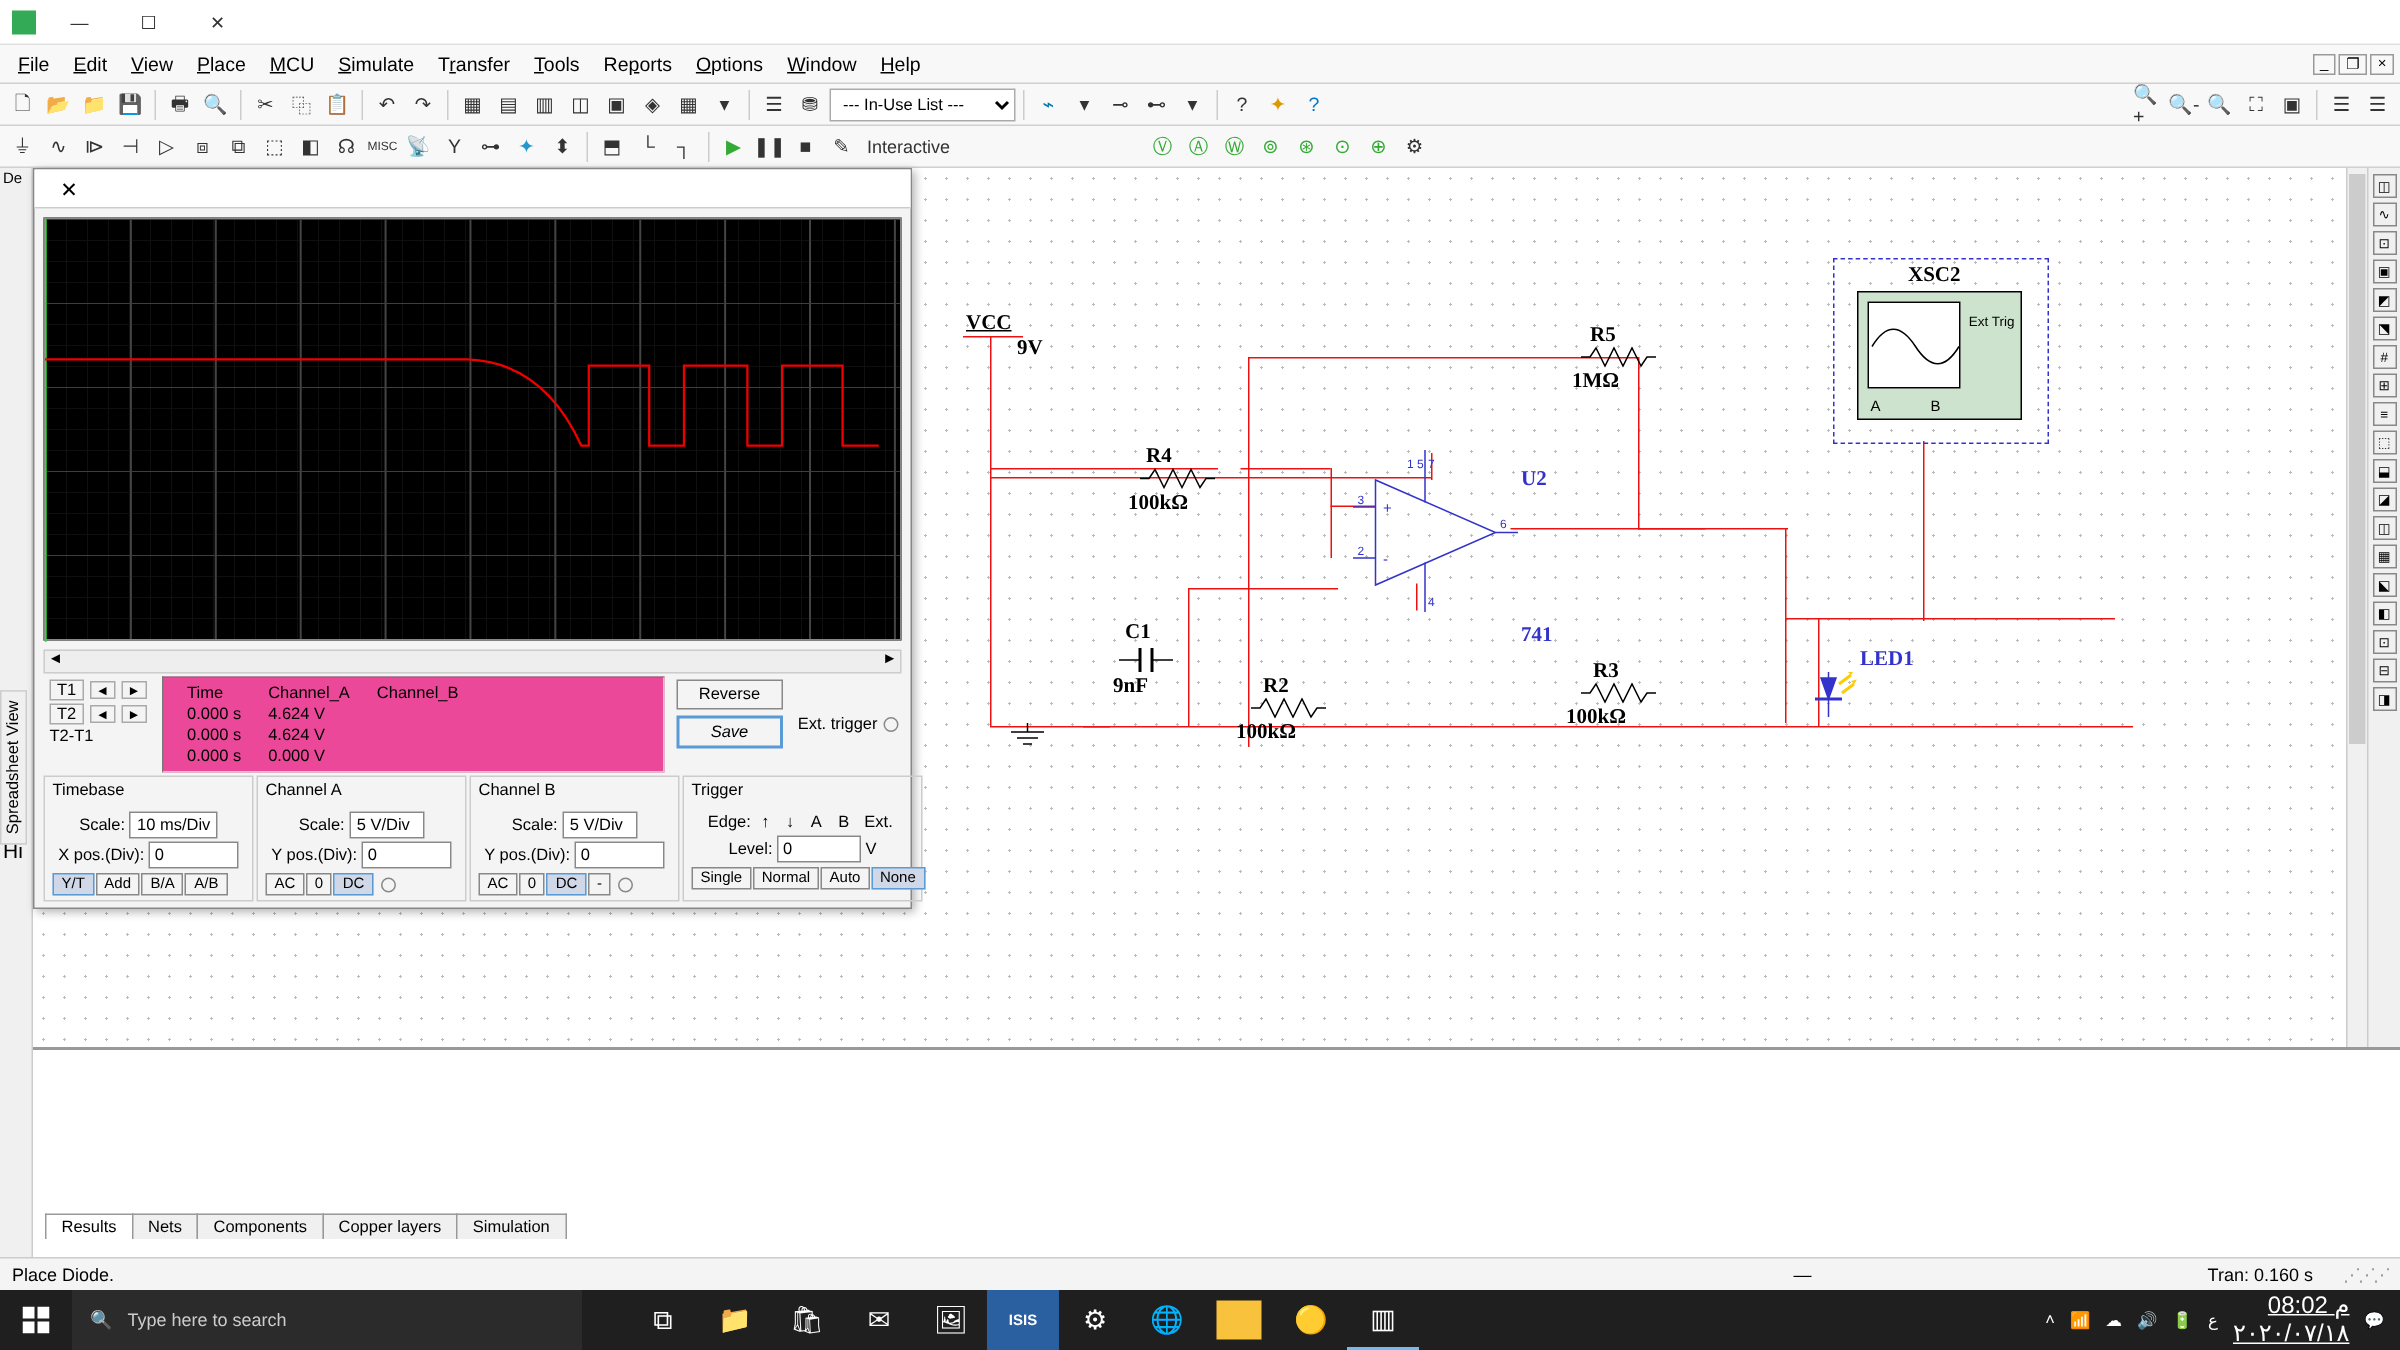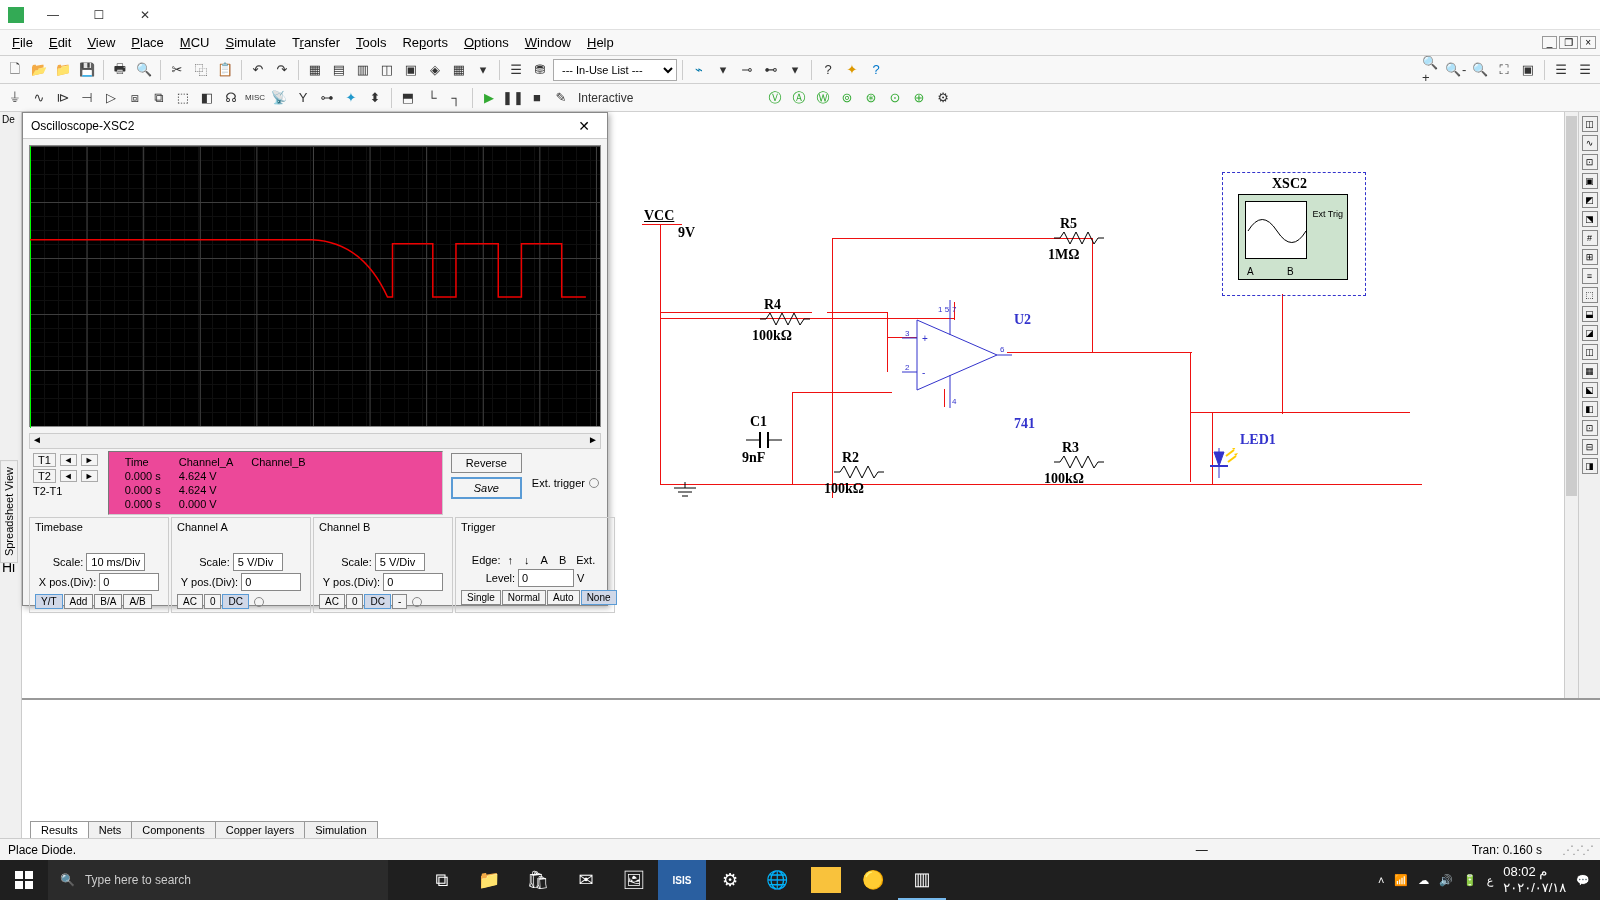--- a/index.html
+++ b/index.html
@@ -81,58 +81,58 @@
 .sd-cursors .lbl{border:1px solid #aaa; padding:0 4px;}
 .sd-cursors .ar{border:1px solid #aaa; padding:0 3px; font-size:9px;}
 .sd-btns { display: flex; flex-direction: column; gap: 4px; padding: 2px; }
 .sd-btns button { padding: 3px 14px; font-size: 11px; border:1px solid #888; background:#f4f4f4;}
 .sd-btns .save { border:2px solid #5a9bd5;font-style:italic;}
 .sd-ext { font-size:11px; padding:4px 2px; display:flex; align-items:center; gap:4px;}
 .sd-ext .radio{width:10px;height:10px;border:1px solid #888;border-radius:50%;}
 
 .scope-ctrls { display: grid; grid-template-columns: 140px 140px 140px 160px; gap: 2px; margin: 2px 6px; }
 .ctrl-box { border: 1px solid #ccc; padding: 3px 5px; font-size: 11px; }
-.ctrl-box .hdr { font-size: 11px; margin-bottom: 20px; }
+.ctrl-box .hdr { font-size: 11px; margin-bottom: 8px; }
 .ctrl-row { display: flex; align-items: center; gap: 3px; margin: 2px 0; justify-content: center; }
 .ctrl-row input { width: 60px; height: 18px; font-size: 11px; border:1px solid #888; padding:0 3px;}
 .ctrl-row .val { border:1px solid #888; padding:0 4px; background:#fff; height:18px; display:inline-flex; align-items:center; min-width:50px;}
 .btnrow { display: flex; gap: 1px; margin-top: 3px; }
 .btnrow .b { border: 1px solid #888; padding: 1px 5px; font-size: 10px; background:#f4f4f4;}
 .btnrow .b.active { background: #d0d8e8; border-color:#5a9bd5;}
 .btnrow .radio{width:10px;height:10px;border:1px solid #888;border-radius:50%; align-self:center; margin-left:4px;}
 
 
 .inst { position:absolute; }
 .inst-box { width:110px; height:86px; background:#cde3ce; border:1px solid #000; position:relative;}
 .inst-dash { position:absolute; border:1px dashed #33c; }
 .inst-screen { position:absolute; left:6px; top:6px; width:62px; height:58px; background:#fff; border:1px solid #000;}
 
 
 .bottompanel { position:absolute; left:22px; right:0; height:140px; bottom:62px; background:#fff; border-top:2px solid #999; z-index:10;}
 .bottompanel .textrow { padding:4px 10px; font-size:12px; direction:rtl; text-align:left;}
-.bottompanel .tabs { position:absolute; bottom:0; left:8px; display:flex;}
+.bottompanel .tabs { position:absolute; bottom:12px; left:8px; display:flex;}
 .bottompanel .tabs .t { border:1px solid #999; border-bottom:none; padding:2px 10px; font-size:11px; background:#f0f0f0; margin-right:-1px;}
 .bottompanel .tabs .t.active { background:#fff; }
 .spreadsheet-tab { position:absolute; left:0; top:460px; writing-mode:vertical-rl; transform:rotate(180deg); font-size:11px; background:#f0f0f0; border:1px solid #ccc; padding:6px 2px; z-index:60;}
 
 
 .statusbar { position: absolute; bottom: 40px; left: 0; right: 0; height: 22px; background: #f4f4f4; border-top: 1px solid #ccc; display: flex; align-items: center; padding: 0 8px; font-size: 12px; }
 .statusbar .fill { flex:1; }
 .statusbar .grip { width:50px; text-align:right; color:#999; letter-spacing:-2px;}
 
 
 .taskbar { position: absolute; bottom: 0; left: 0; right: 0; height: 40px; background: #1f1f1f; display: flex; align-items: center; color: #fff; }
 .taskbar .start { width: 48px; height: 40px; display: flex; align-items: center; justify-content: center; }
 .taskbar .start svg { width: 18px; height: 18px; }
 .taskbar .search { flex: 0 0 340px; height: 40px; background: #2b2b2b; display: flex; align-items: center; padding: 0 12px; color: #ccc; }
 .taskbar .search .icon { margin-right: 10px; }
 .taskbar .tbicons { display: flex; height: 40px; margin-left:30px;}
 .taskbar .tbicons .ti { width: 48px; height: 40px; display: flex; align-items: center; justify-content: center; font-size: 18px; }
 .taskbar .tray { margin-left: auto; display: flex; align-items: center; gap: 10px; padding: 0 10px; font-size: 11px; }
-.taskbar .clock { text-align: left; line-height: 1.2; font-size: 13px; }
+.taskbar .clock { text-align: right; line-height: 1.2; font-size: 16px; text-decoration: underline; }
 </style>
 </head>
 <body>
 
 <div class="titlebar">
   <div class="icon"></div>
   <div class="winbtn">—</div>
   <div class="winbtn">☐</div>
   <div class="winbtn">✕</div>
 </div>
@@ -403,21 +403,20 @@
     <div class="t active">Results</div>
     <div class="t">Nets</div>
     <div class="t">Components</div>
     <div class="t">Copper layers</div>
     <div class="t">Simulation</div>
   </div>
 </div>
 
 <div class="scope">
   <div class="scope-title">
-    <span class="t">Oscilloscope-XSC2</span>
     <span class="close">✕</span>
   </div>
   <div class="scope-screen">
     <div class="scope-grid"></div>
     <svg class="trace" viewBox="0 0 566 280" preserveAspectRatio="none">
       <line x1="0" y1="0" x2="0" y2="280" stroke="#0f0" stroke-width="2"></line>
       <path d="M 0 93 L 280 93 Q 330 95 355 150 L 360 150 L 360 97 L 400 97 L 400 150 L 423 150 L 423 97 L 465 97 L 465 150 L 488 150 L 488 97 L 528 97 L 528 150 L 552 150" fill="none" stroke="#e00" stroke-width="1.5"></path>
     </svg>
   </div>
   <div class="hslider"></div>

